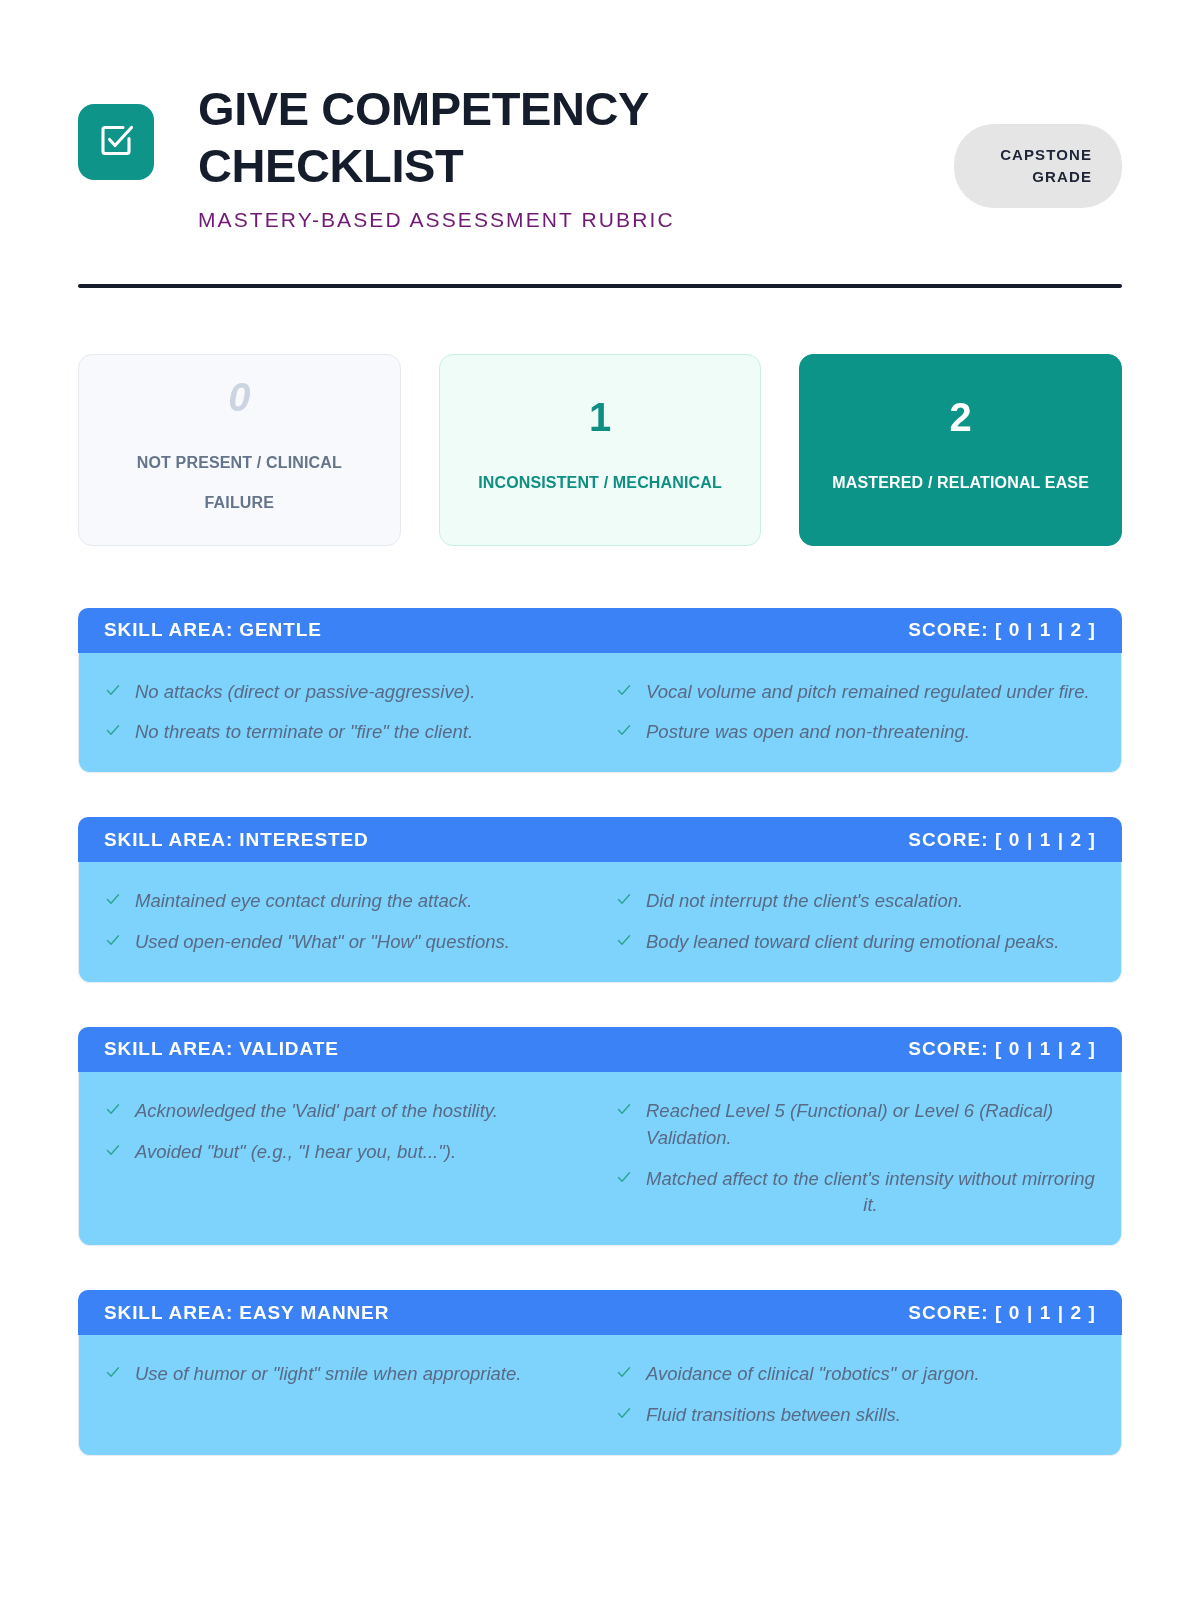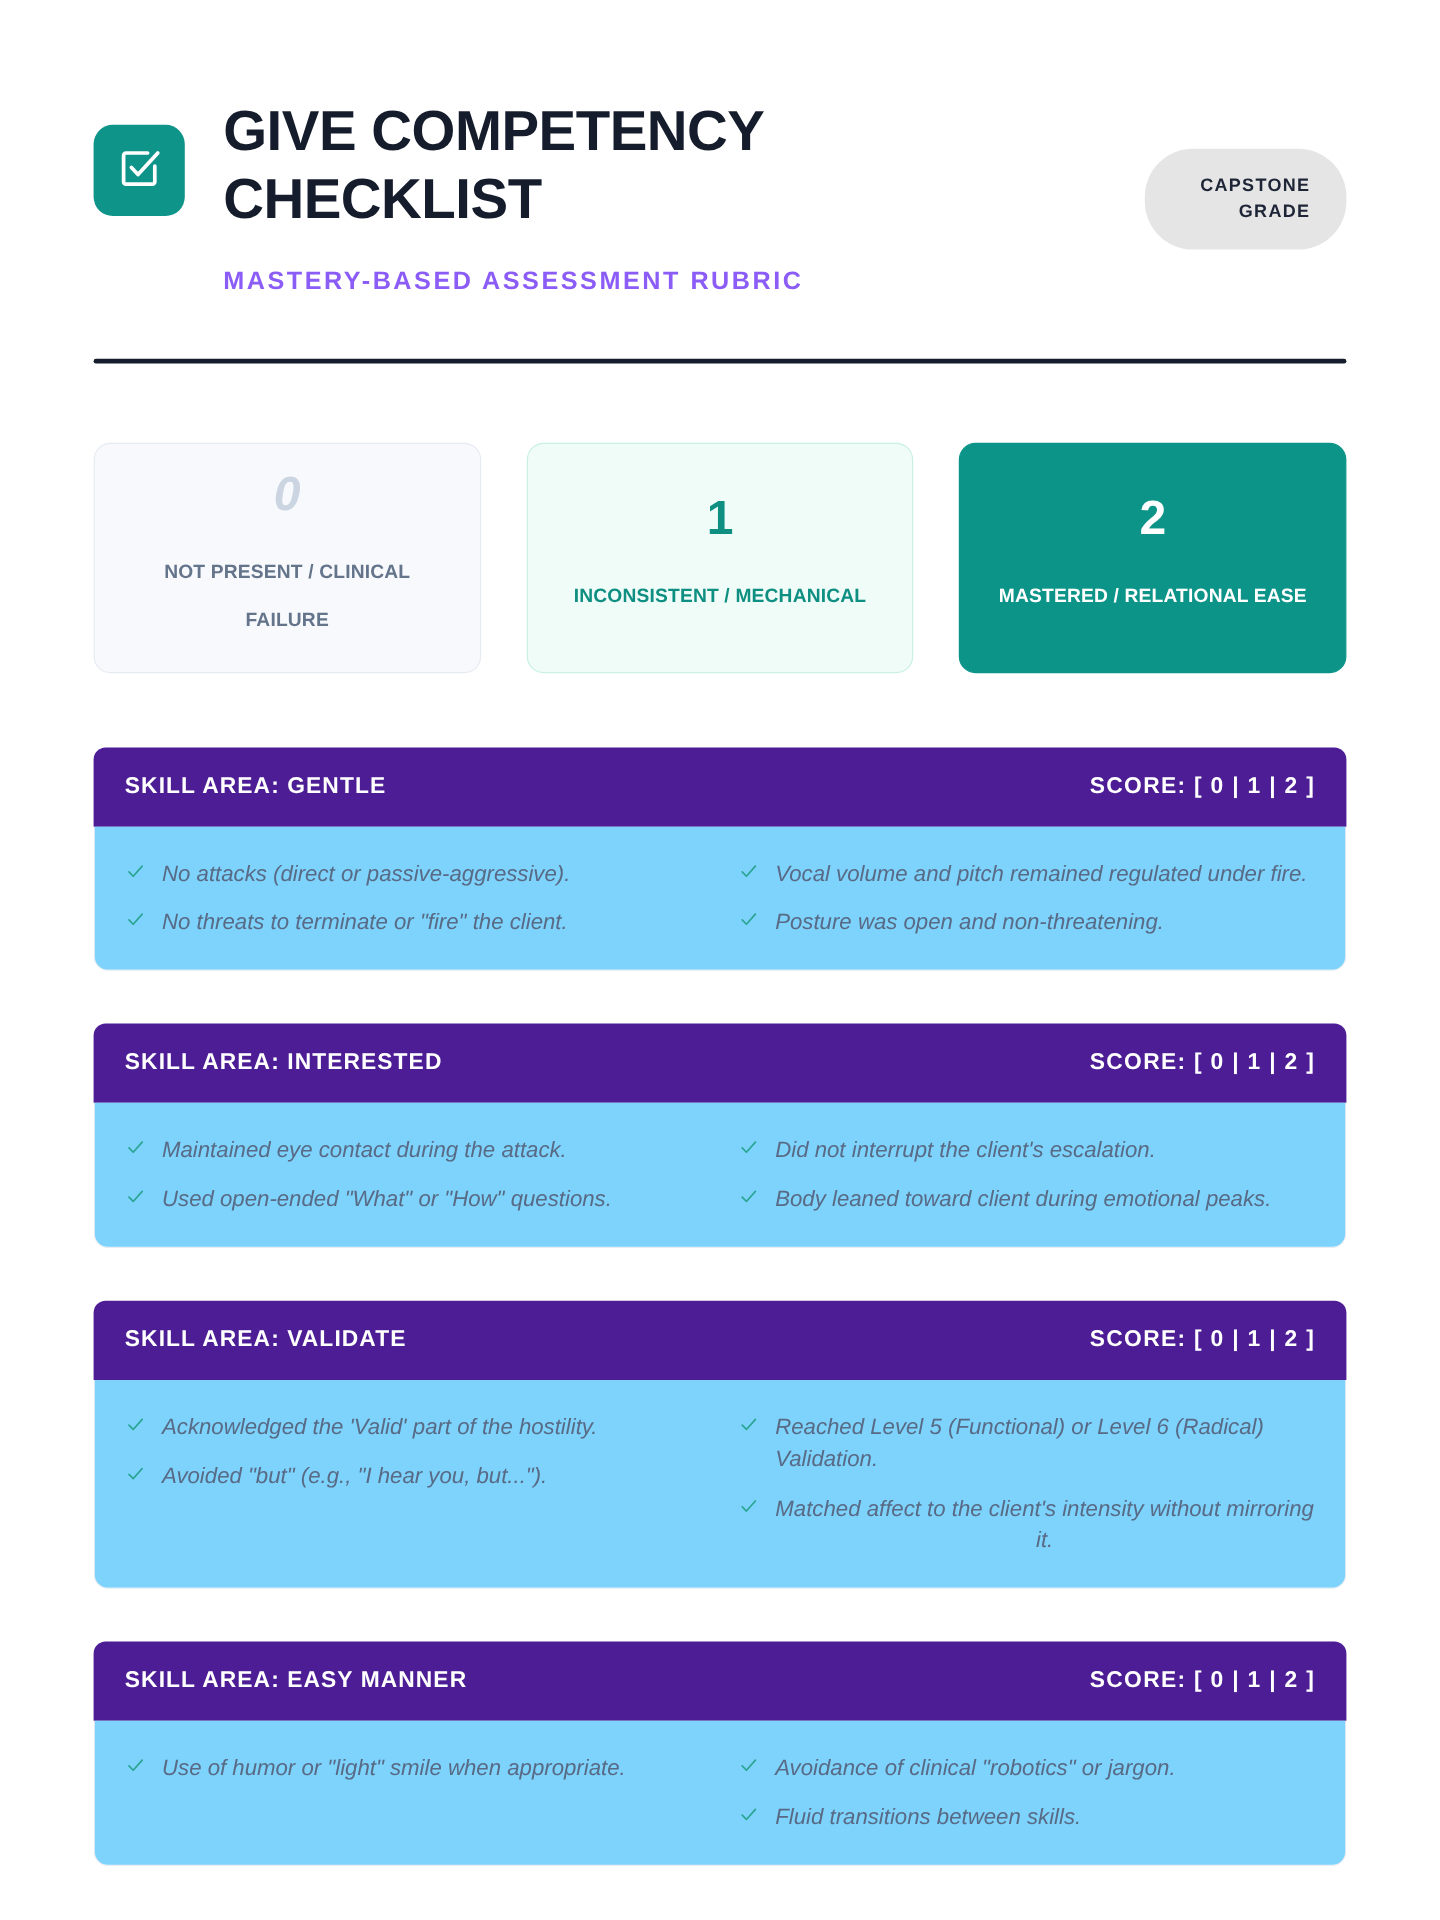--- a/index.html
+++ b/index.html
@@ -22,21 +22,21 @@
   
   .header {
     display: flex;
     align-items: flex-start;
     padding-top: 78px;
   }
 
   .brand {
     display: flex;
     align-items: flex-start;
-    gap: 32px;
+    gap: 44px;
     flex: 1;
   }
 
   .logo-badge {
     width: 76px;
     height: 76px;
     border-radius: 16px;
     background: #0E9488;
     flex: 0 0 auto;
     margin-top: 26px;
@@ -50,25 +50,25 @@
   .main-title {
     font-size: 47px;
     line-height: 1.22;
     font-weight: 900;
     color: #151C2C;
     letter-spacing: -0.4px;
     max-width: 520px;
   }
 
   .subtitle {
-    margin-top: 28px;
+    margin-top: 13px;
     font-size: 21px;
-    font-weight: 700;
+    font-weight: 400;
     letter-spacing: 2.1px;
-    color: #8b5cf6;
+    color: #701a75;
   }
 
   .capstone-pill {
     background: #e5e5e5;
     border-radius: 40px;
     padding: 20px 30px;
     min-width: 168px;
     margin-top: 46px;
     text-align: right;
   }
@@ -131,23 +131,23 @@
   .legend-2 { background: #0D9488; border: 1px solid #0D9488; }
   .legend-2 .num { color: #ffffff; }
   .legend-2 .lbl { color: #ffffff; }
 
   
   .sections { margin-top: 62px; }
 
   .section { margin-bottom: 44px; }
 
   .section-head {
-    background: #4c1d95;
+    background: #3b82f6;
     border-radius: 10px 10px 0 0;
-    height: 66px;
+    height: 45px;
     padding: 0 26px;
     display: flex;
     align-items: center;
     justify-content: space-between;
   }
 
   .section-head .title {
     color: #ffffff;
     font-size: 19px;
     font-weight: 800;

